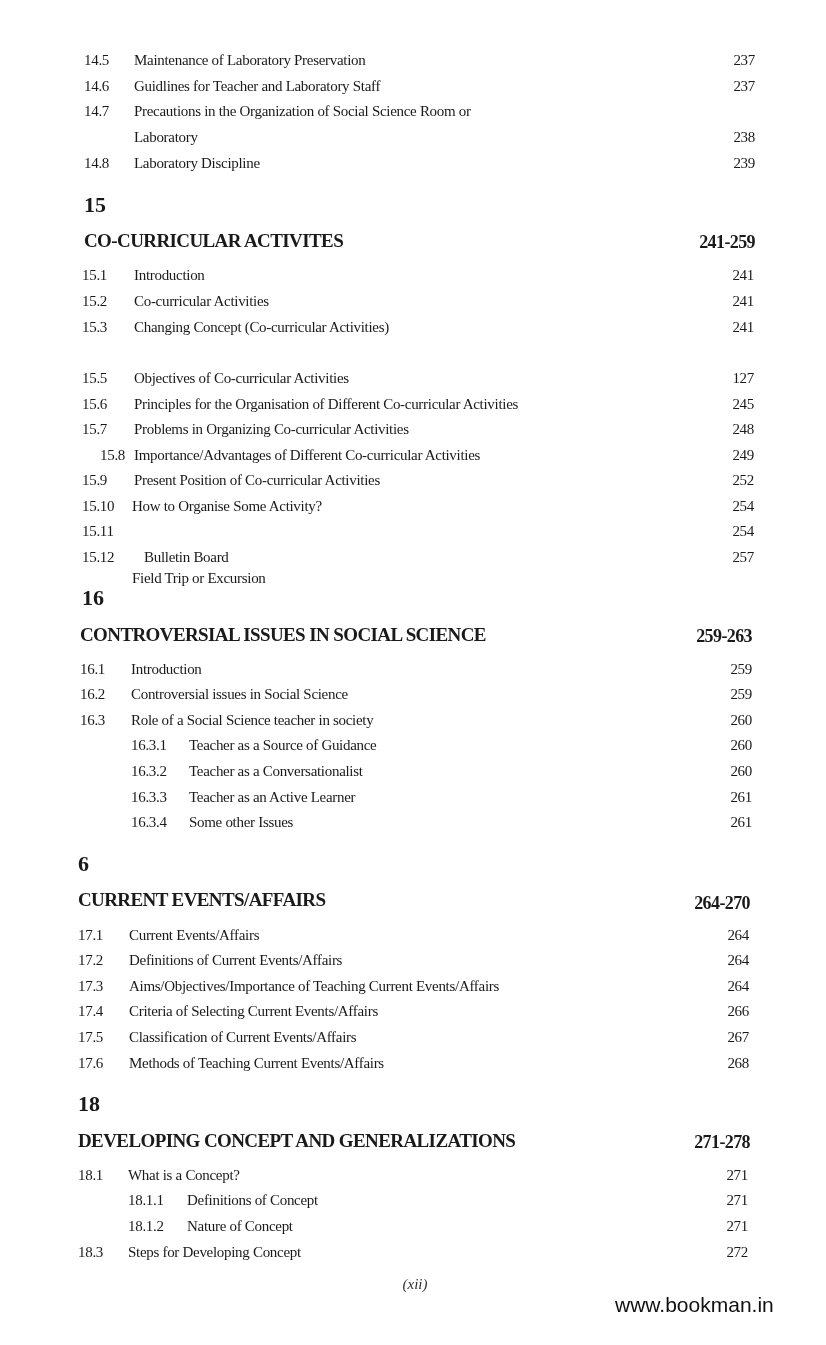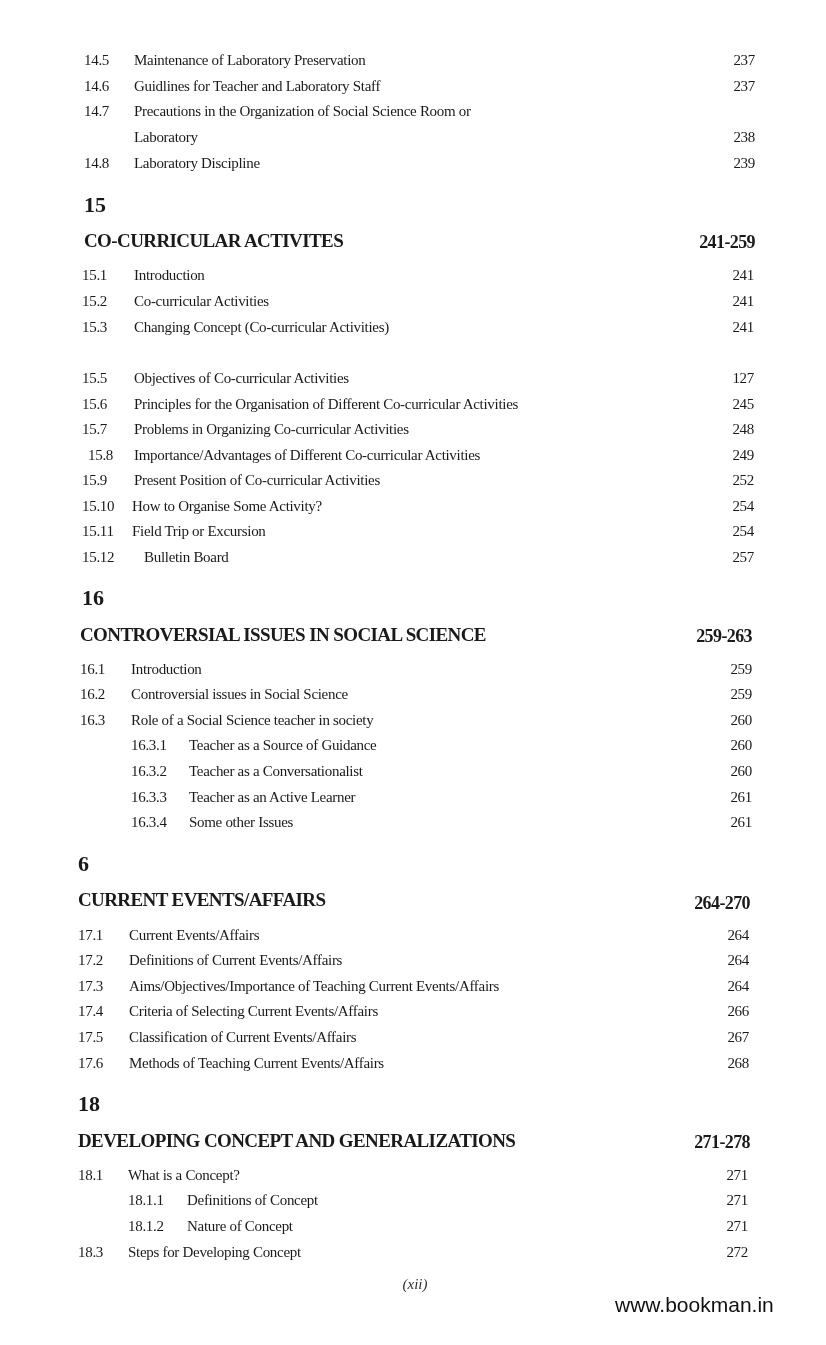--- a/index.html
+++ b/index.html
@@ -146,37 +146,37 @@
     <span class="num" style="left:82px;">15.6</span>
     <span class="title" style="left:134px;">Principles for the Organisation of Different Co-curricular Activities</span>
     <span class="page-no" style="left:674px;">245</span>
   </div>
   <div class="row" style="top:416px;">
     <span class="num" style="left:82px;">15.7</span>
     <span class="title" style="left:134px;">Problems in Organizing Co-curricular Activities</span>
     <span class="page-no" style="left:674px;">248</span>
   </div>
   <div class="row" style="top:442px;">
-    <span class="num" style="left:88px;text-align:right;">15.8</span>
+    <span class="num" style="left:100px;text-align:right;">15.8</span>
     <span class="title" style="left:134px;">Importance/Advantages of Different Co-curricular Activities</span>
     <span class="page-no" style="left:674px;">249</span>
   </div>
   <div class="row" style="top:467px;">
     <span class="num" style="left:82px;">15.9</span>
     <span class="title" style="left:134px;">Present Position of Co-curricular Activities</span>
     <span class="page-no" style="left:674px;">252</span>
   </div>
   <div class="row" style="top:493px;">
     <span class="num" style="left:82px;">15.10</span>
     <span class="title" style="left:132px;">How to Organise Some Activity?</span>
     <span class="page-no" style="left:674px;">254</span>
   </div>
   <div class="row" style="top:518px;">
     <span class="num" style="left:82px;">15.11</span>
-    <span class="title" style="left:132px;">Field Trip or Excursion</span>
+    <span class="title" style="left:132px;margin-top:47px;">Field Trip or Excursion</span>
     <span class="page-no" style="left:674px;">254</span>
   </div>
   <div class="row" style="top:544px;">
     <span class="num" style="left:82px;">15.12</span>
     <span class="title" style="left:144px;">Bulletin Board</span>
     <span class="page-no" style="left:674px;">257</span>
   </div>
 
   <div class="chap-no" style="left:82px; top:584px;">16</div>
   <div class="chap-title" style="left:80px; top:622px;">CONTROVERSIAL ISSUES IN SOCIAL SCIENCE</div>

